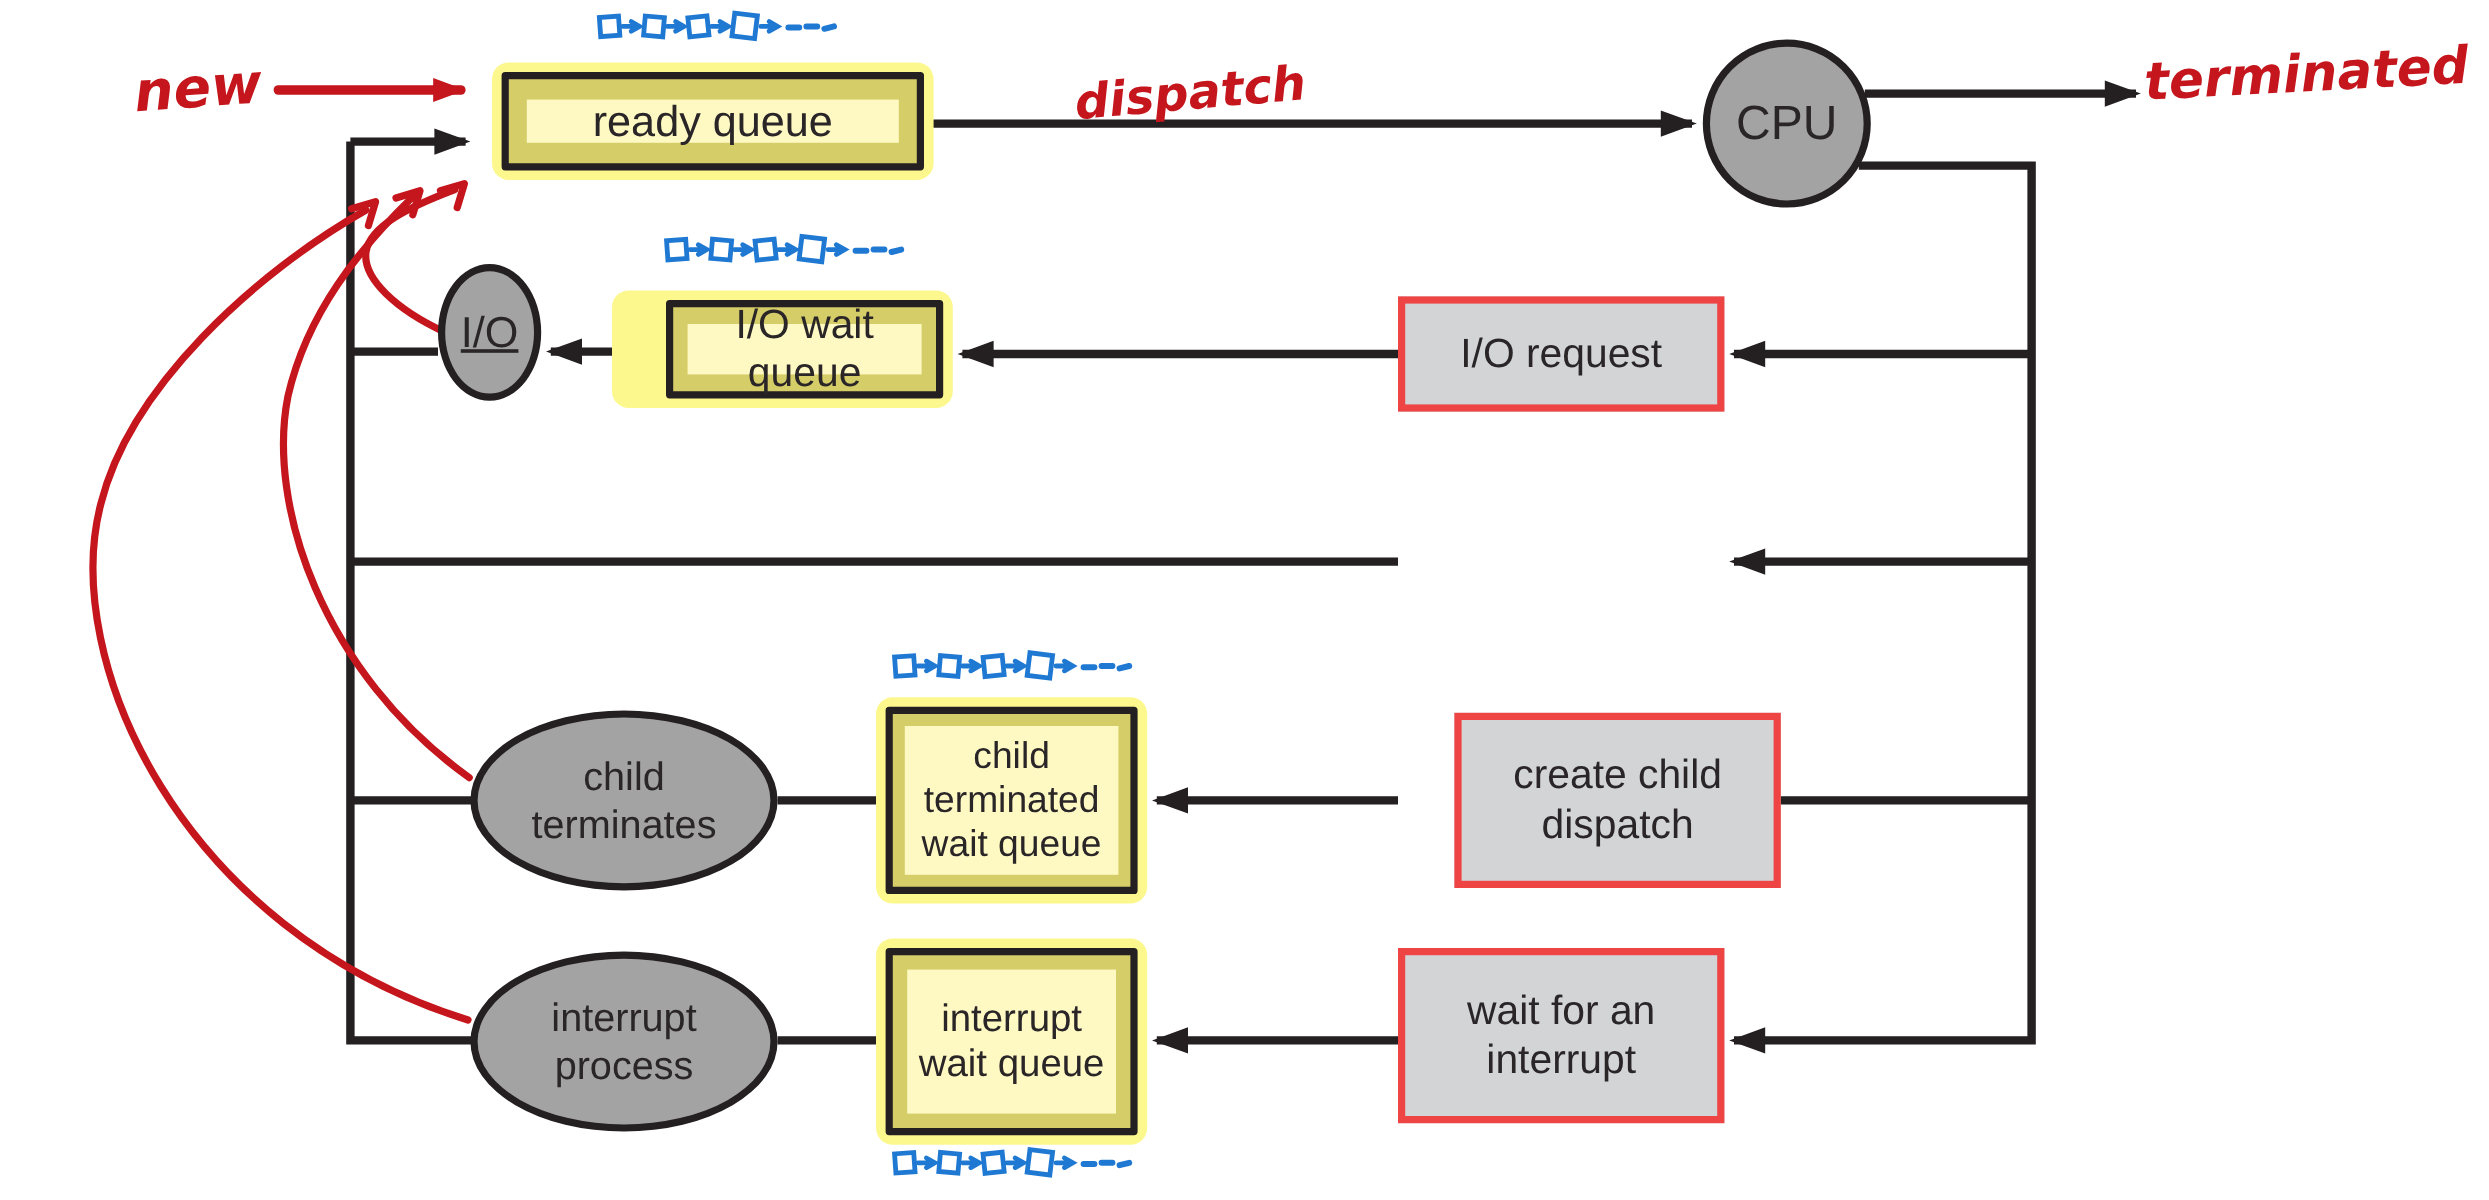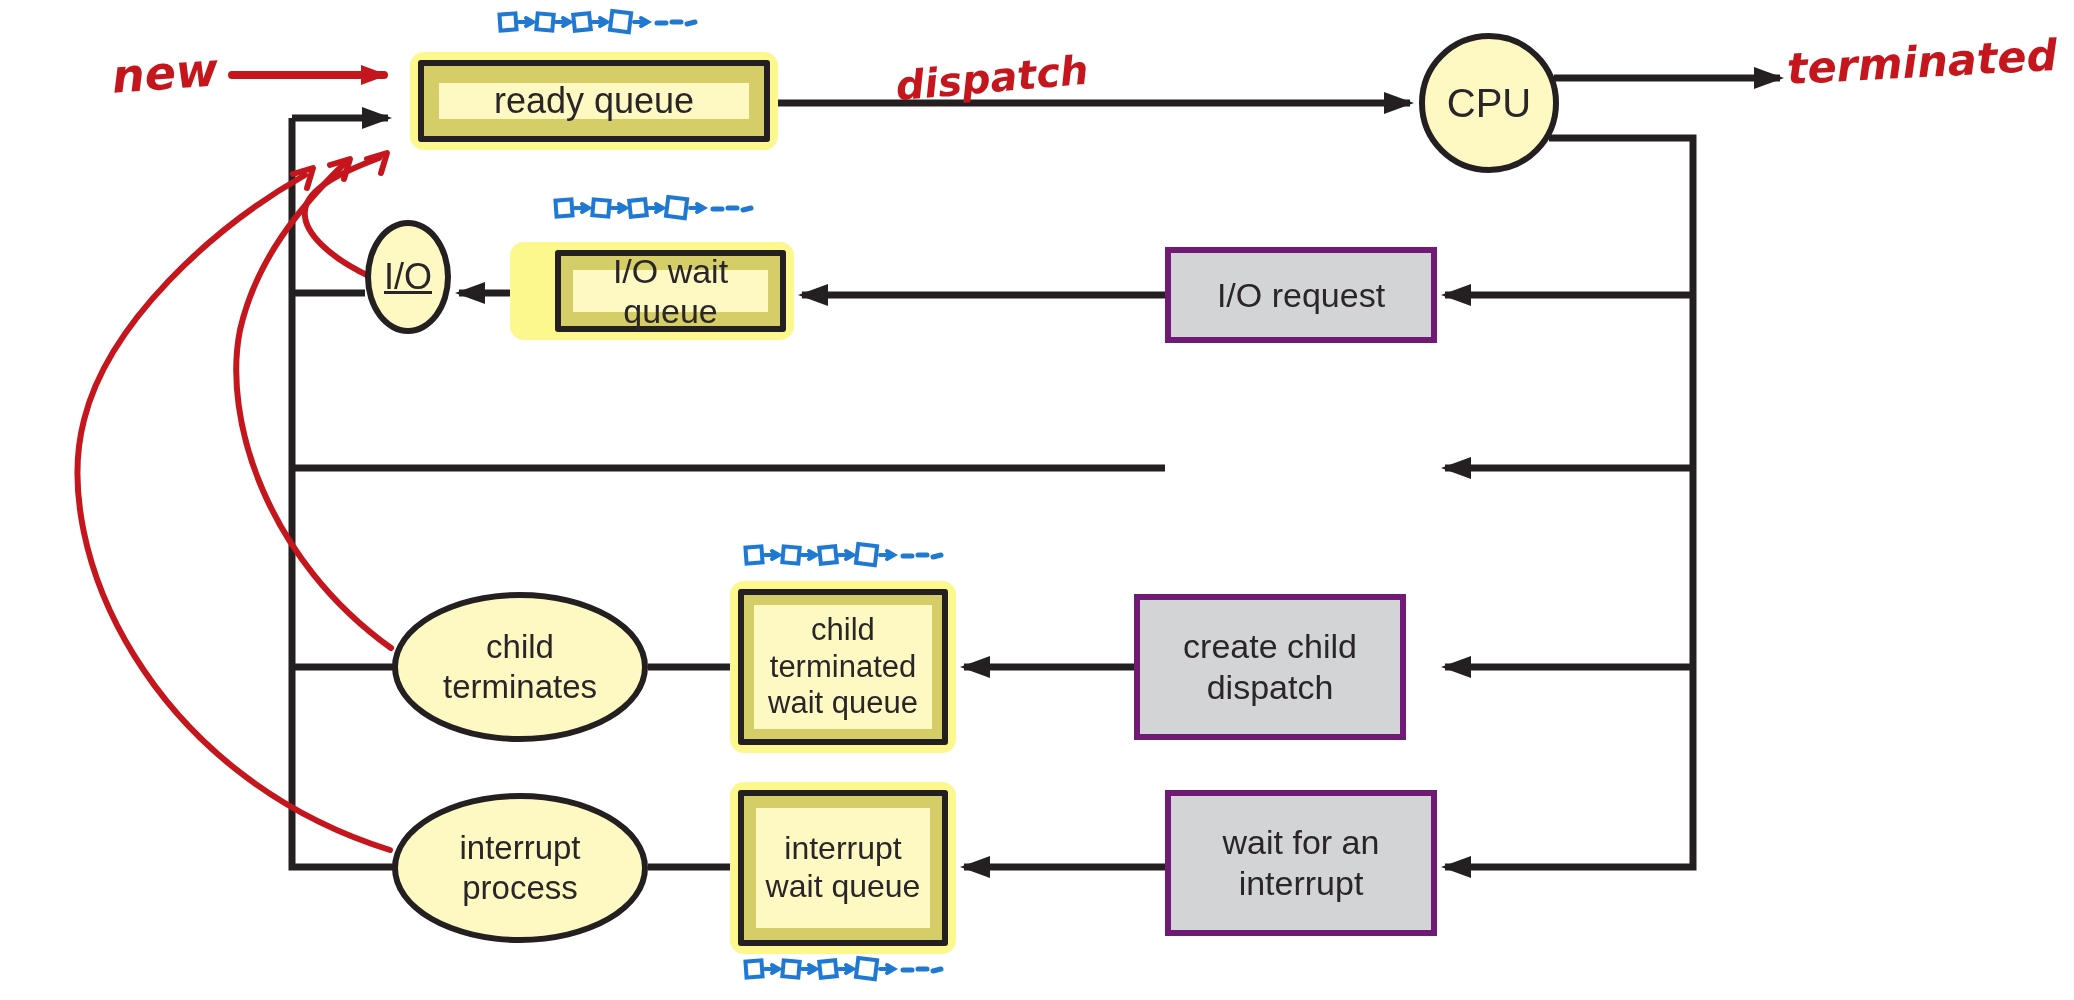--- a/index.html
+++ b/index.html
@@ -6,42 +6,42 @@
   .stage{
     position:relative;width:2074px;height:1000px;background:#ffffff;
     font-family:"Liberation Sans",sans-serif;color:#241f21;overflow:hidden;
   }
   .abs{position:absolute;box-sizing:border-box;}
   svg.wires{position:absolute;left:0;top:0;z-index:1;}
   .node-layer{position:absolute;left:0;top:0;width:100%;height:100%;z-index:2;}
 
   
   .gray-box{
-    background:#d3d4d6;border:6px solid #701a75;
+    background:#d3d4d6;border:6px solid #ef4444;
     display:flex;flex-direction:column;align-items:center;justify-content:center;
     text-align:center;font-size:34px;line-height:1.2;color:#2a2628;
   }
 
   
   .hl{background:#fcf88e;border-radius:14px;padding:8px;display:flex;}
   .hl-mid{
     flex:1;background:#d5cd68;border:6px solid #241f21;border-radius:3px;
     display:flex;padding:16px 14px;
   }
   .hl-gray{
     flex:1;background:#fef9c3;
     display:flex;flex-direction:column;align-items:center;justify-content:center;
     text-align:center;font-size:33px;line-height:1.18;color:#2a2628;
   }
   .hl-ready .hl-mid{padding:17px 15px;}
   .hl-ready .hl-gray{font-size:36px;}
 
   
   .bubble{
-    background:#fef9c3;border:6px solid #241f21;border-radius:50%;
+    background:#a3a3a3;border:6px solid #241f21;border-radius:50%;
     display:flex;flex-direction:column;align-items:center;justify-content:center;
     text-align:center;font-size:33px;line-height:1.2;color:#2a2628;
   }
   .bubble.cpu{font-size:40px;}
   .bubble.io{font-size:36px;}
 
   
   .hand{
     color:#c4161c;font-family:"DejaVu Sans",sans-serif;font-style:italic;font-weight:bold;
     white-space:nowrap;display:flex;align-items:center;justify-content:center;
@@ -149,21 +149,21 @@
     <div class="abs hl" style="left:730px;top:581px;width:226px;height:172px;">
       <div class="hl-mid" style="padding:10px;">
         <div class="hl-gray" style="font-size:31px;">
           <span>child</span>
           <span>terminated</span>
           <span>wait queue</span>
         </div>
       </div>
     </div>
 
-    <div class="abs gray-box" style="left:1134px;top:594px;width:272px;height:146px;">
+    <div class="abs gray-box" style="left:1212px;top:594px;width:272px;height:146px;">
       <span>create child</span>
       <span>dispatch</span>
     </div>
 
     <div class="abs bubble" style="left:392px;top:793px;width:256px;height:150px;">
       <span>interrupt</span>
       <span>process</span>
     </div>
 
     <div class="abs hl" style="left:730px;top:782px;width:226px;height:172px;">

